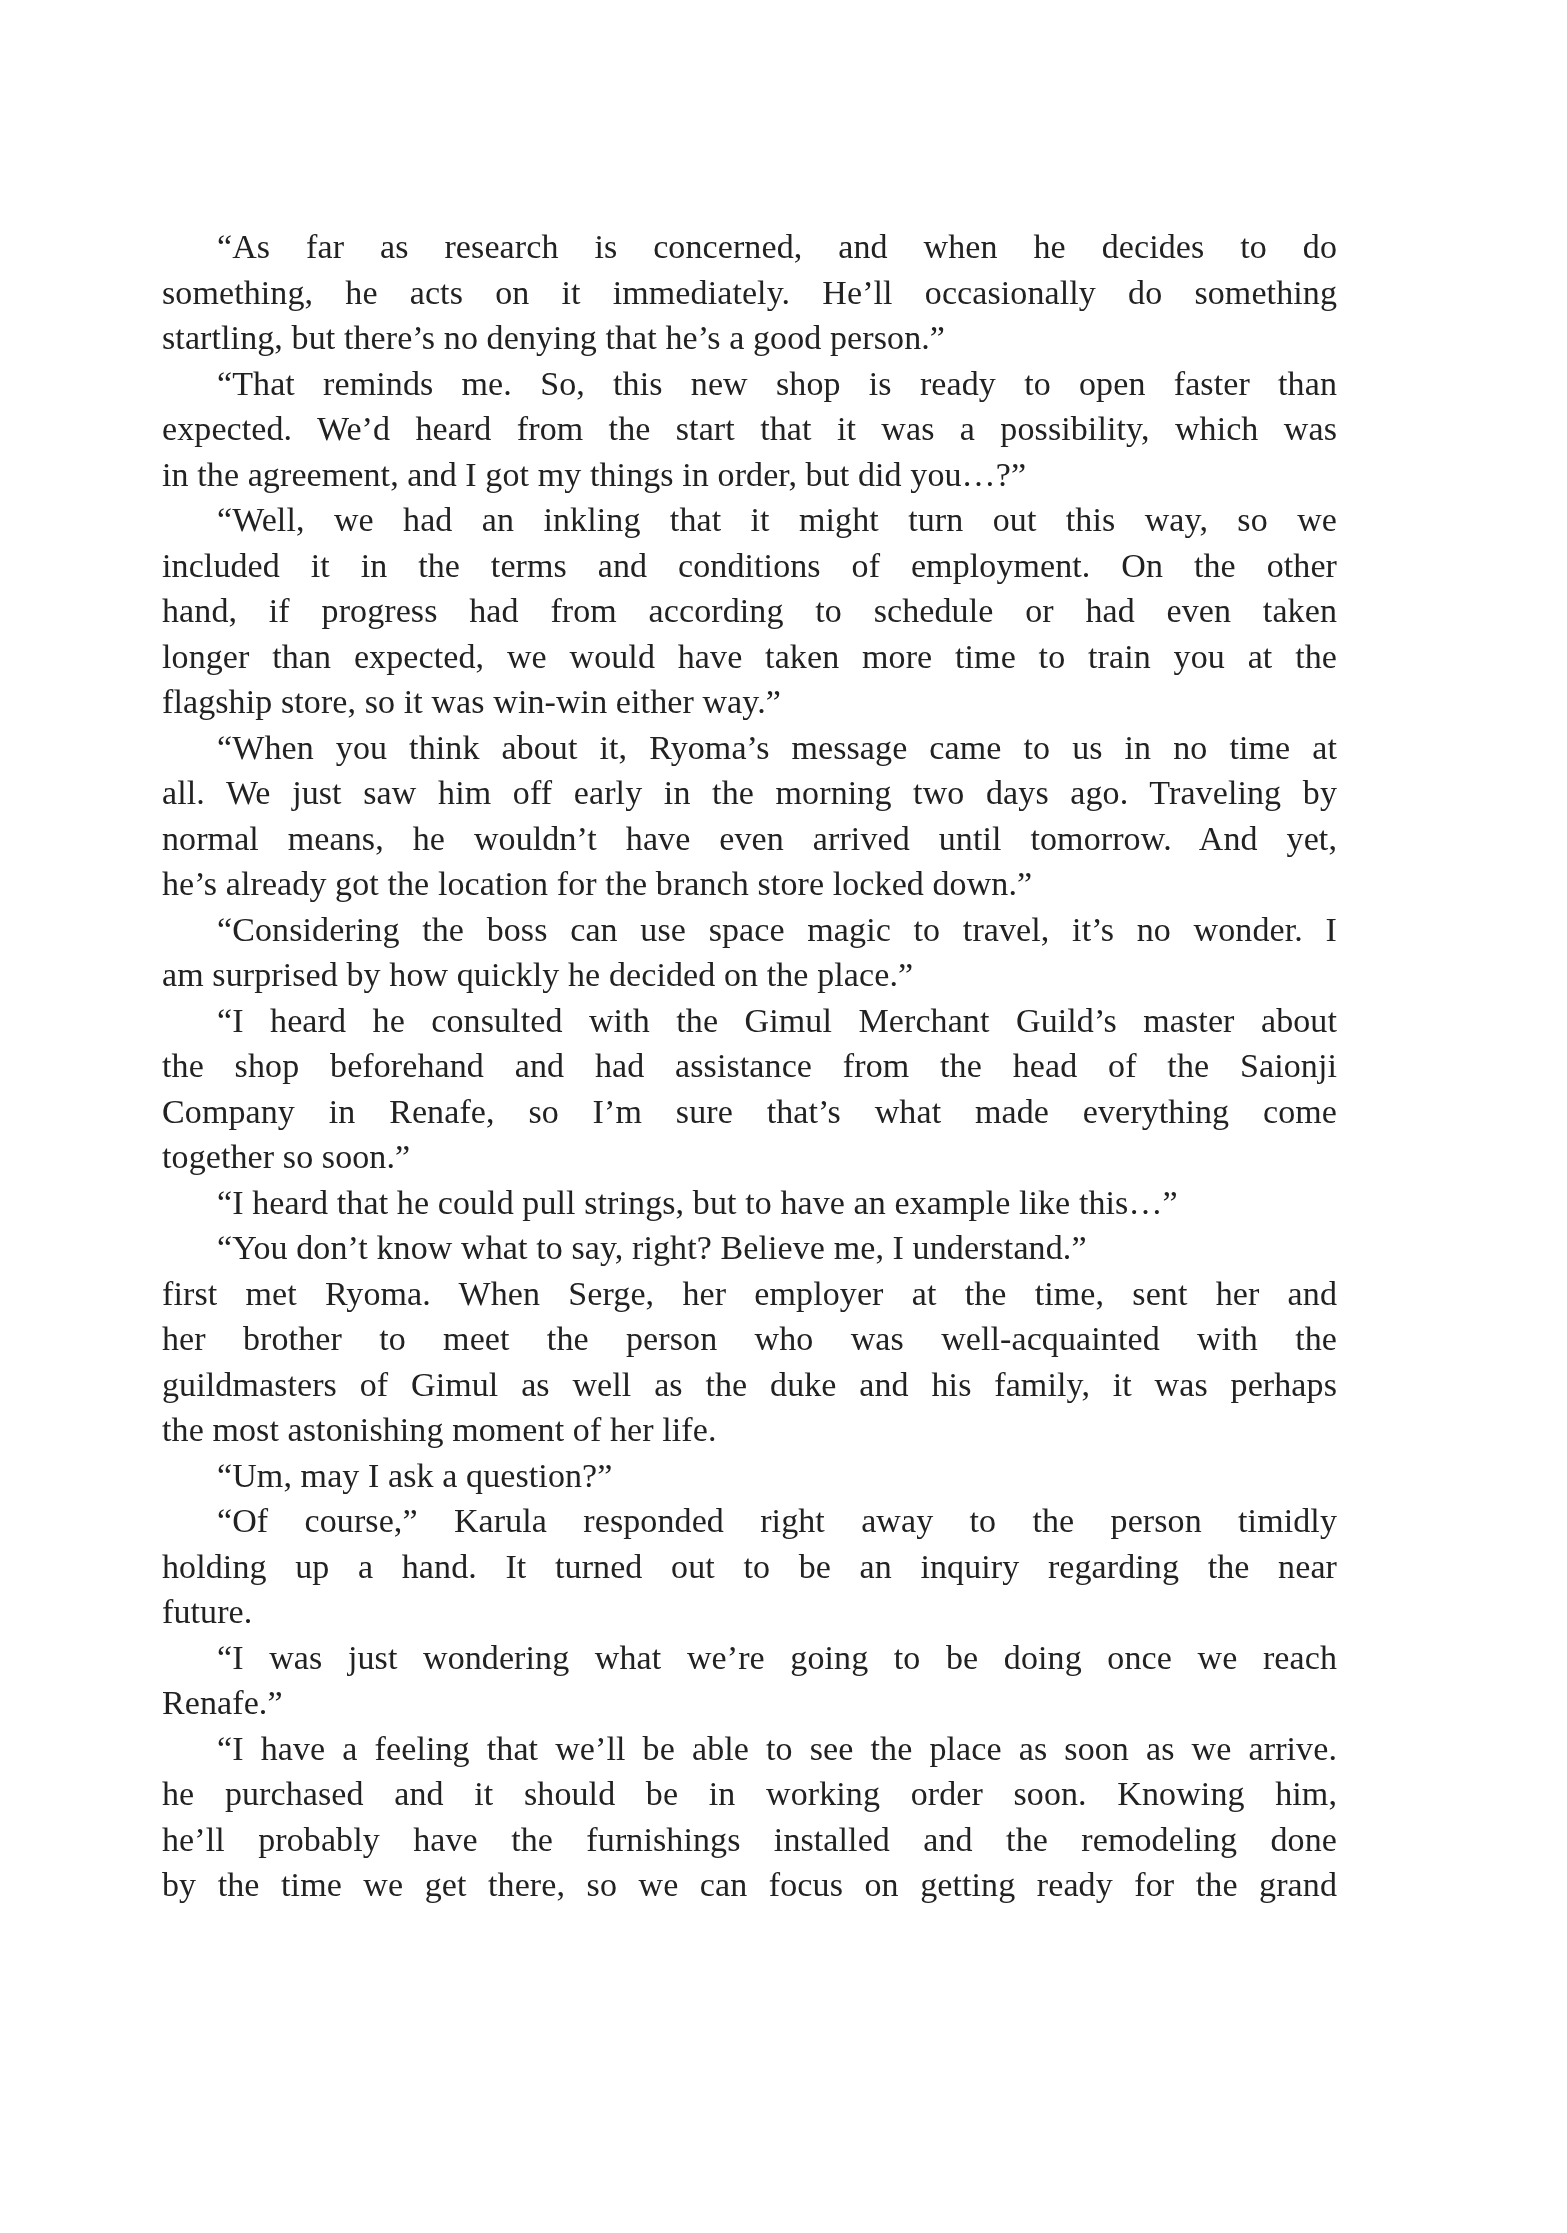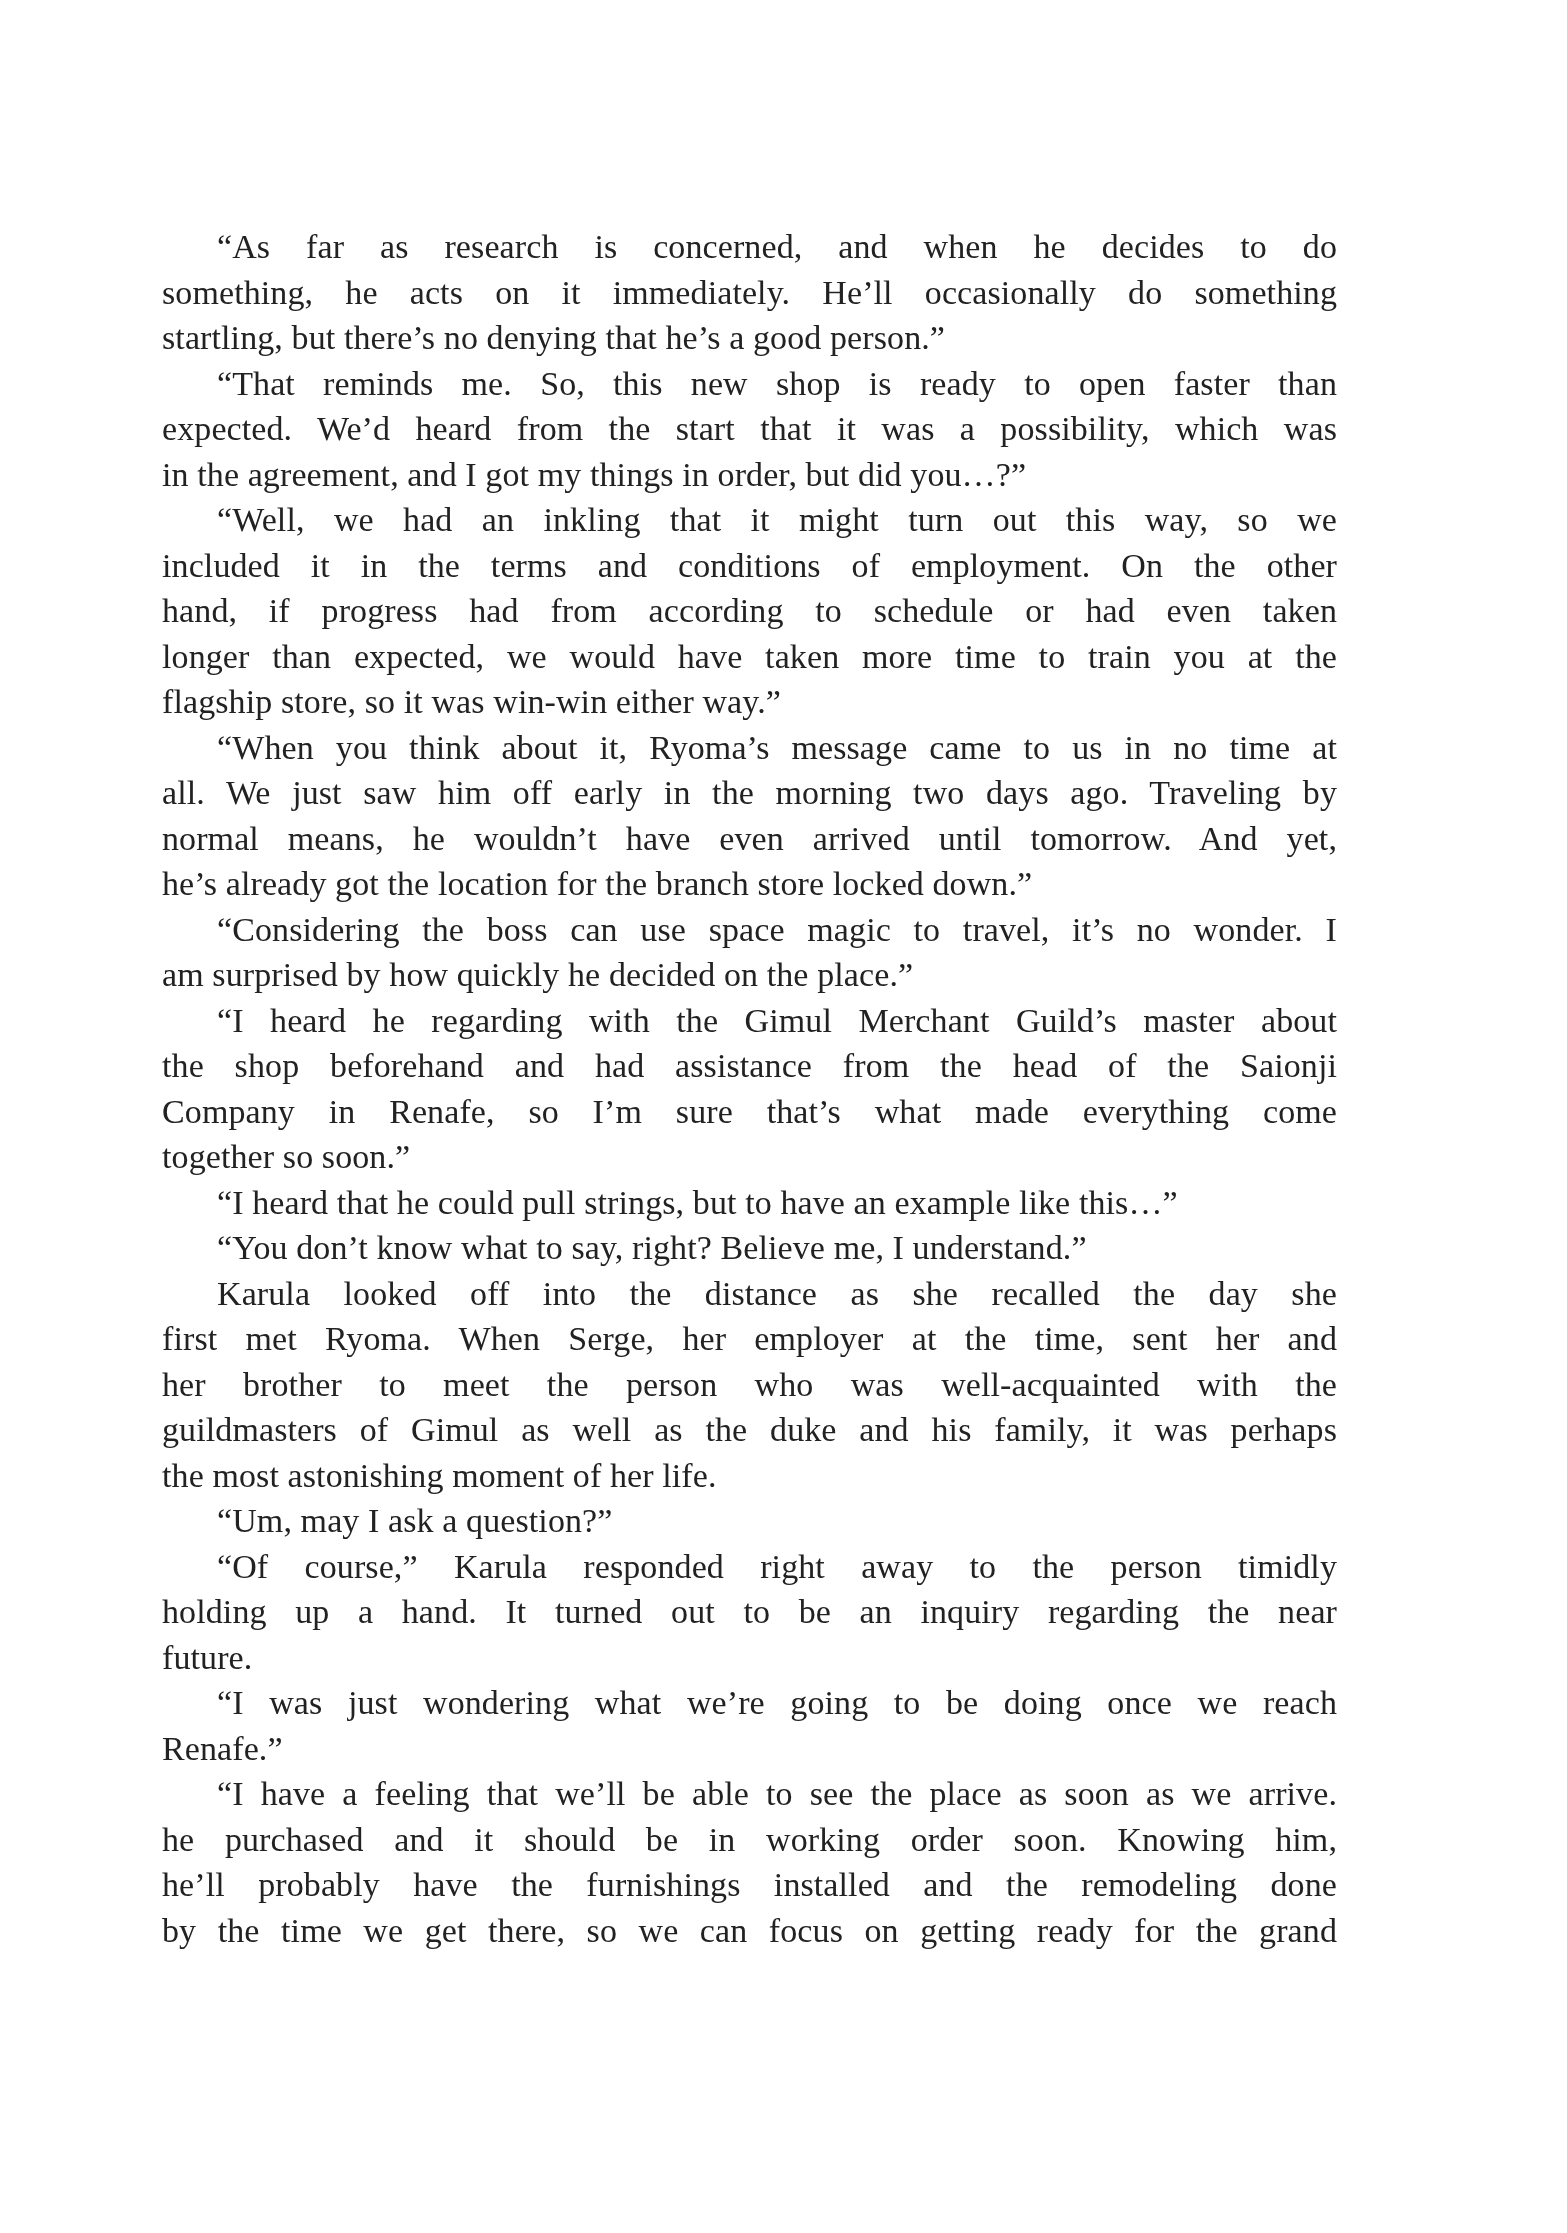--- a/index.html
+++ b/index.html
@@ -67,33 +67,32 @@
         <div class="line first">“When you think about it, Ryoma’s message came to us in no time at</div>
         <div class="line">all. We just saw him off early in the morning two days ago. Traveling by</div>
         <div class="line">normal means, he wouldn’t have even arrived until tomorrow. And yet,</div>
         <div class="line last">he’s already got the location for the branch store locked down.”</div>
       </div>
       <div class="paragraph">
         <div class="line first">“Considering the boss can use space magic to travel, it’s no wonder. I</div>
         <div class="line last">am surprised by how quickly he decided on the place.”</div>
       </div>
       <div class="paragraph">
-        <div class="line first">“I heard he regarding with the Gimul Merchant Guild’s master about</div>
+        <div class="line first">“I heard he consulted with the Gimul Merchant Guild’s master about</div>
         <div class="line">the shop beforehand and had assistance from the head of the Saionji</div>
         <div class="line">Company in Renafe, so I’m sure that’s what made everything come</div>
         <div class="line last">together so soon.”</div>
       </div>
       <div class="paragraph">
         <div class="line first last">“I heard that he could pull strings, but to have an example like this…”</div>
       </div>
       <div class="paragraph">
         <div class="line first last">“You don’t know what to say, right? Believe me, I understand.”</div>
       </div>
       <div class="paragraph">
-        <div class="line first">Karula looked off into the distance as she recalled the day she</div>
         <div class="line">first met Ryoma. When Serge, her employer at the time, sent her and</div>
         <div class="line">her brother to meet the person who was well-acquainted with the</div>
         <div class="line">guildmasters of Gimul as well as the duke and his family, it was perhaps</div>
         <div class="line last">the most astonishing moment of her life.</div>
       </div>
       <div class="paragraph">
         <div class="line first last">“Um, may I ask a question?”</div>
       </div>
       <div class="paragraph">
         <div class="line first">“Of course,” Karula responded right away to the person timidly</div>

